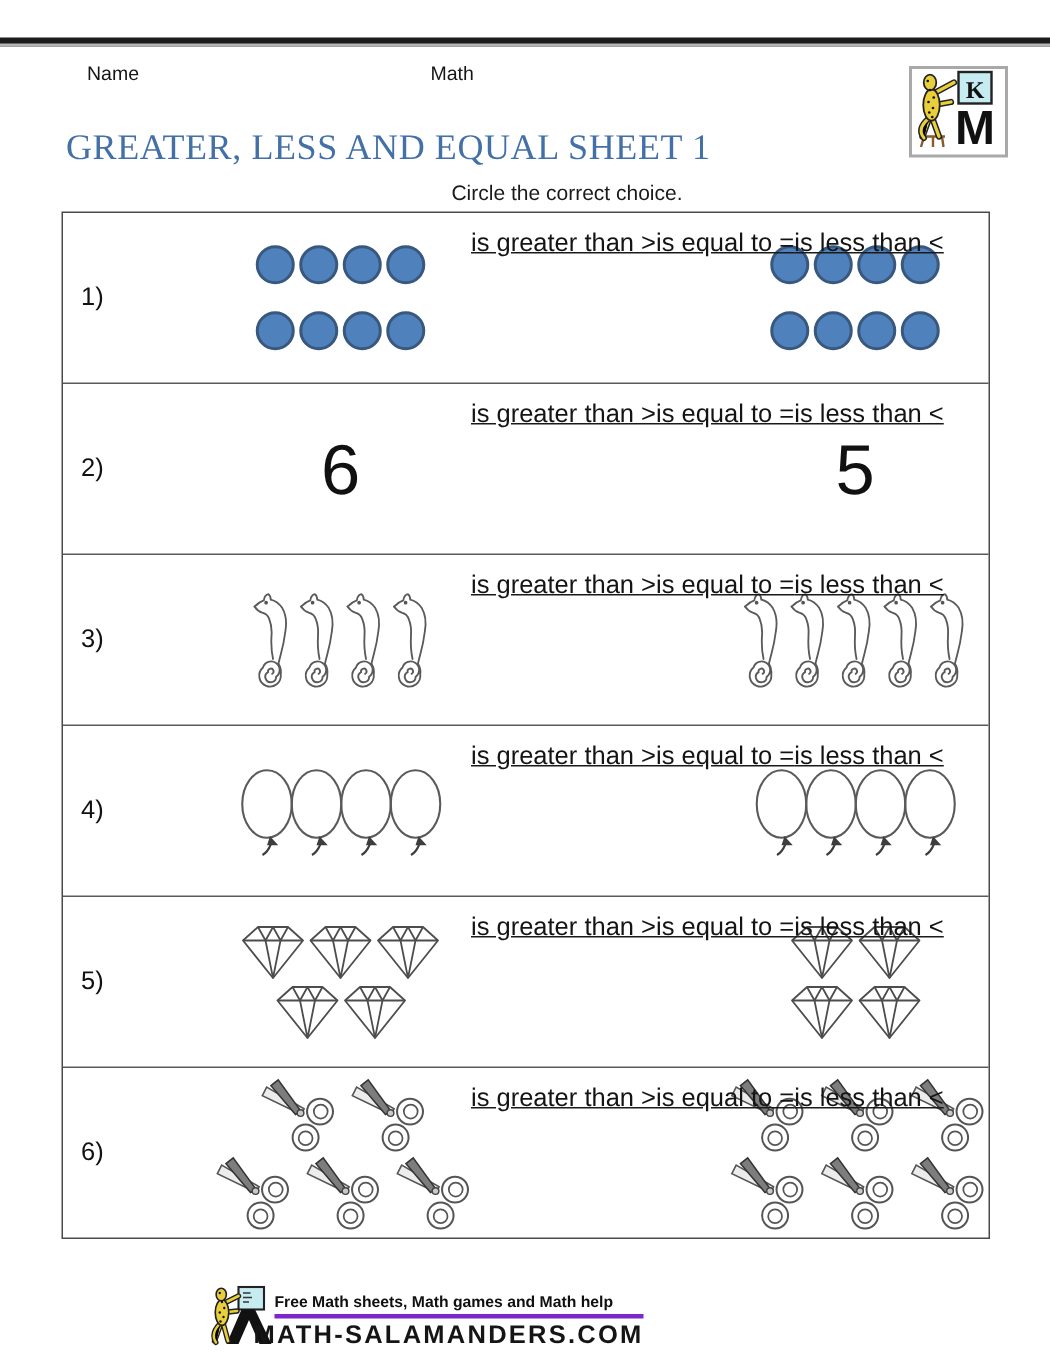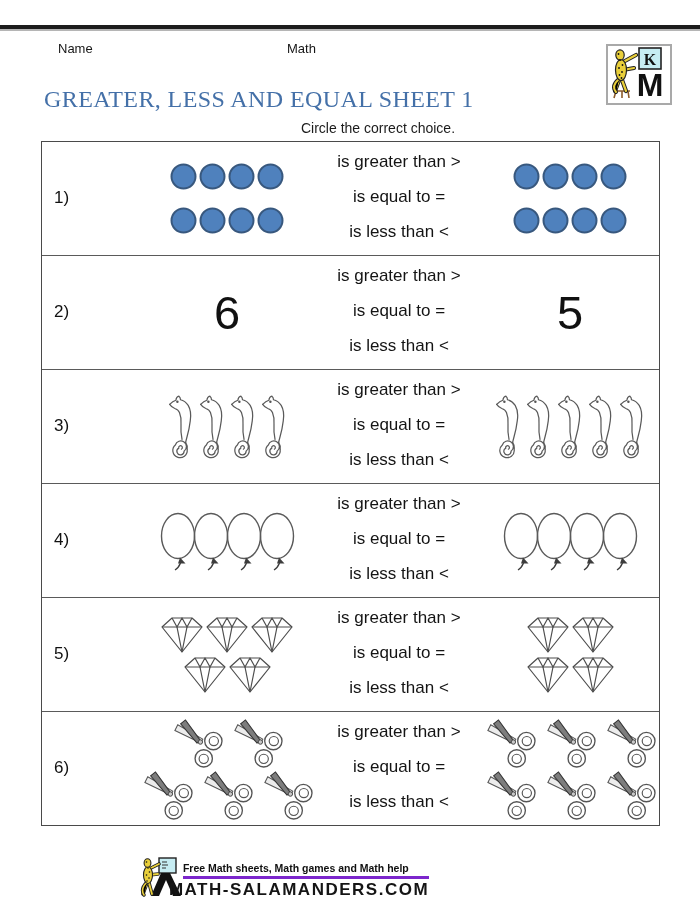--- a/index.html
+++ b/index.html
@@ -16,21 +16,21 @@
   .sheet-subtitle{position:absolute;left:353px;top:120px;transform:translateX(-50%);font-size:14px;color:#1b1b1b;white-space:nowrap;margin-left:25px;}
 
   .worksheet{position:absolute;left:41px;top:141px;width:617px;height:683px;border:1px solid #4a4a4a;display:flex;flex-direction:column;}
   .ws-row{position:relative;flex:1 1 0;border-top:1px solid #5a5a5a;}
   .ws-row:first-child{border-top:none;}
   .row-num{position:absolute;left:12px;top:50%;transform:translateY(-55%);font-size:17px;color:#111;}
 
   .zone{position:absolute;top:0;height:100%;display:flex;flex-direction:column;align-items:center;justify-content:center;}
   .zone-left{left:70px;width:230px;}
   .zone-right{left:440px;width:176px;}
-  .zone-mid{position:absolute;left:272px;width:170px;top:0;height:100%;display:flex;flex-direction:column;justify-content:space-between;padding:10px 0 13px 0;box-sizing:border-box;}
+  .zone-mid{position:absolute;left:272px;width:170px;top:0;height:100%;display:flex;flex-direction:row;padding:10px 0 13px 0;box-sizing:border-box;text-decoration:underline;}
   .choice{font-size:17px;text-align:center;color:#141414;cursor:pointer;white-space:nowrap;}
 
   .icon-row{display:flex;flex-direction:row;align-items:center;justify-content:center;}
   .big-number{font-size:47px;color:#111;}
 
   .footer{position:absolute;left:0;top:856px;width:568px;display:flex;justify-content:center;align-items:flex-start;}
   .footer-inner{display:flex;align-items:flex-start;}
   .footer-text{display:flex;flex-direction:column;}
   .footer-tagline{font-size:10.5px;font-weight:bold;color:#101010;padding-top:6px;white-space:nowrap;}
   .footer-underline{height:3px;background:#7c26cc;margin-top:2px;}

